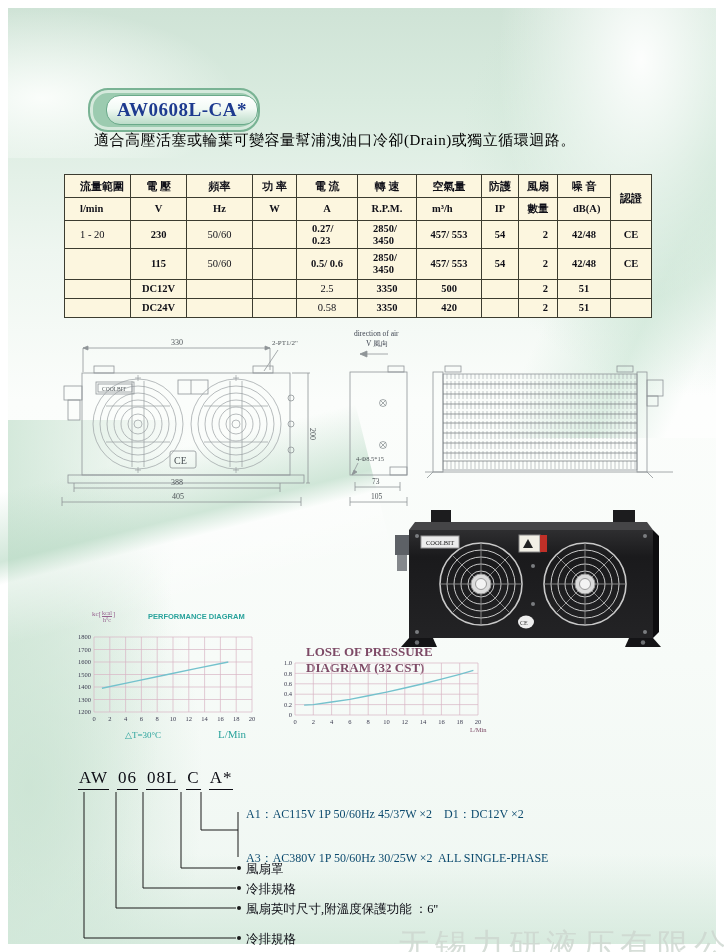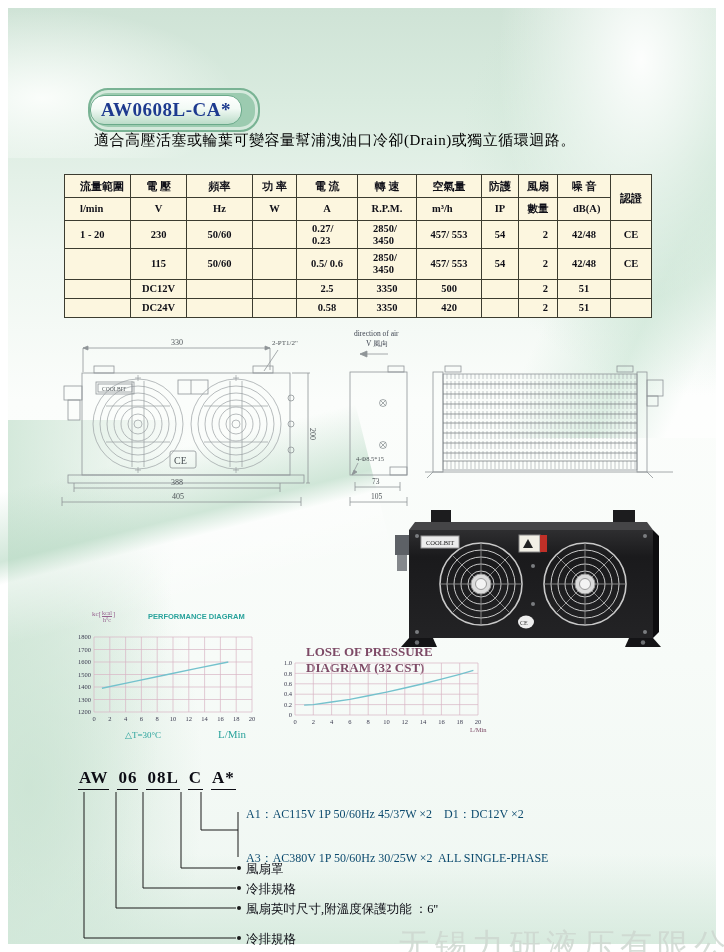--- a/index.html
+++ b/index.html
@@ -18,53 +18,53 @@
                 radial-gradient(ellipse at 10% 70%,rgba(190,220,200,.7),rgba(190,220,200,0) 65%);}
   .sw-diag{left:-60px;top:455px;width:440px;height:150px;transform:rotate(-14deg);
      background:linear-gradient(180deg,rgba(185,218,197,0),rgba(185,218,197,.65) 45%,rgba(255,255,255,.5) 60%,rgba(185,218,197,0));}
   .sw-bot{left:8px;bottom:8px;width:708px;height:90px;
      background:linear-gradient(0deg,rgba(210,232,218,.8),rgba(210,232,218,0));}
   .sw-tl{left:8px;top:8px;width:230px;height:150px;
      background:radial-gradient(ellipse at 15% 60%,rgba(252,254,252,.95),rgba(252,254,252,0) 70%);}
   
   .badge{position:absolute;left:88px;top:88px;width:168px;height:40px;border-radius:20px;
      background:#9ccbb0;border:2px solid #79b394;box-shadow:0 0 0 3px #d5e9dc inset;
-     display:flex;align-items:center;justify-content:flex-start;}
+     display:flex;align-items:center;justify-content:flex-end;}
   .badge-inner{width:150px;height:28px;border-radius:14px;border:1px solid #6aa98a;
      background:linear-gradient(180deg,#ffffff 0%,#f2faf5 45%,#bcdcc9 100%);
      display:flex;align-items:center;justify-content:center;}
   .badge-inner span{font-size:19px;font-weight:bold;color:#1d3a8f;letter-spacing:.5px;}
   
   .desc{position:absolute;left:94px;top:131px;font-size:15px;color:#000000;letter-spacing:.5px;}
   
   table.spec{position:absolute;left:64px;top:174px;border-collapse:collapse;table-layout:fixed;
      background:#fcf6df;font-size:10.5px;}
   table.spec td{border:1px solid #3c3c30;text-align:center;vertical-align:middle;
      padding:1px 2px;font-weight:bold;white-space:pre-line;line-height:12px;color:#101018;}
   table.spec tr.h1 td{height:20px;font-size:11px;}
   table.spec tr.h2 td{height:20px;}
   table.spec tr.rA td{height:25px;}
   table.spec tr.rB td{height:28px;}
   table.spec tr.rC td,table.spec tr.rD td{height:16px;}
   table.spec td.tl{text-align:left;padding-left:15px;}
   table.spec td.tr{text-align:right;padding-right:9px;}
-  table.spec td.rg{font-weight:bold;}
+  table.spec td.rg{font-weight:normal;}
   
   svg text{font-family:"Liberation Serif",serif;}
   .dwg{position:absolute;}
   
   .chart{position:absolute;}
   .c-title{position:absolute;font-family:"Liberation Sans",sans-serif;font-weight:bold;}
   .c-ylab{position:absolute;color:#96618e;font-size:7px;display:flex;gap:1px;}
   .frac{display:inline-flex;flex-direction:column;text-align:center;font-size:6px;line-height:6px;}
   .frac i{font-style:normal;}
   .frac i:first-child{border-bottom:.5px solid #96618e;}
   .c-note{position:absolute;color:#2aa39c;}
   
-  .mcode{position:absolute;left:78px;top:768px;display:flex;gap:8px;font-size:17px;font-weight:bold;color:#0c0c14;}
+  .mcode{position:absolute;left:78px;top:768px;display:flex;gap:8px;font-size:17px;font-weight:normal;color:#0c0c14;}
   .mcode span{border-bottom:1.5px solid #0c0c14;padding:0 1px 1px 1px;letter-spacing:1px;}
   .mopt{position:absolute;left:246px;font-size:12px;color:#0c4a6e;white-space:pre;}
   .mlab{position:absolute;left:246px;font-size:12.5px;color:#0c0c14;}
   .mlab::before,.mopt-dot::before{content:"";}
   .watermark{position:absolute;left:398px;top:924px;font-size:32px;letter-spacing:5px;
      color:#cdd6cf;opacity:.8;white-space:nowrap;}
 </style>
 </head>
 <body>
 <div id="page">

